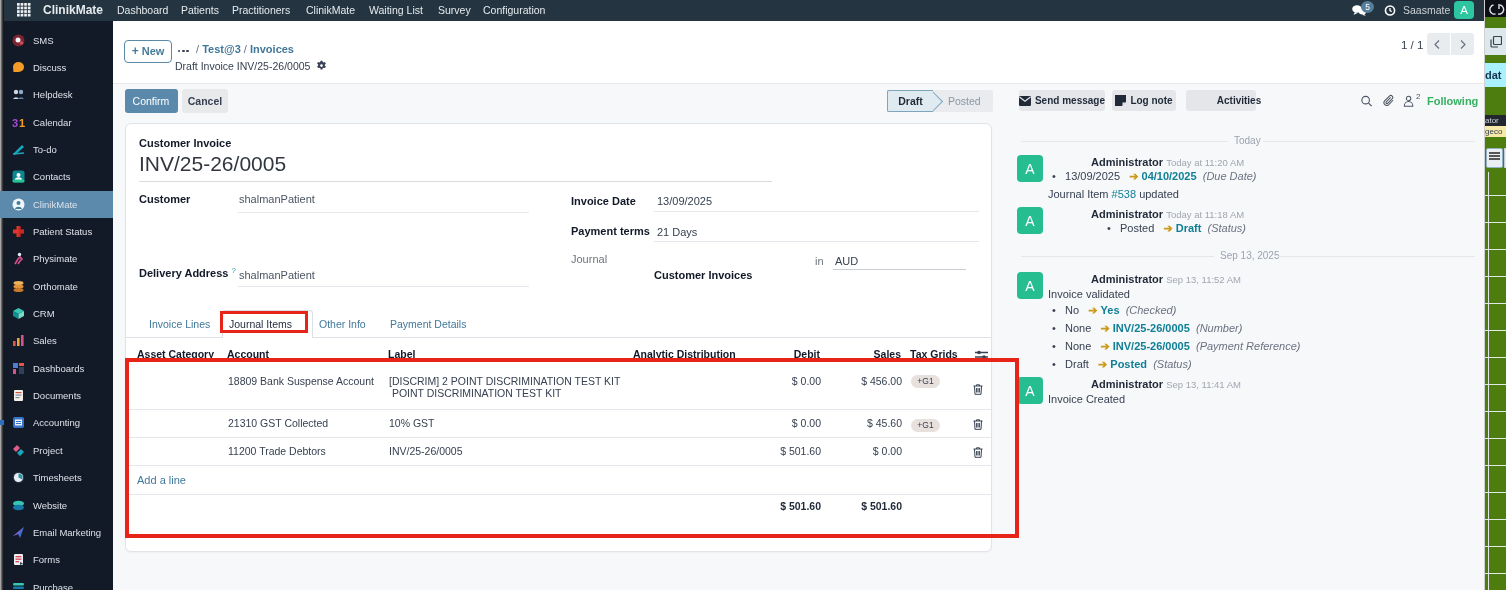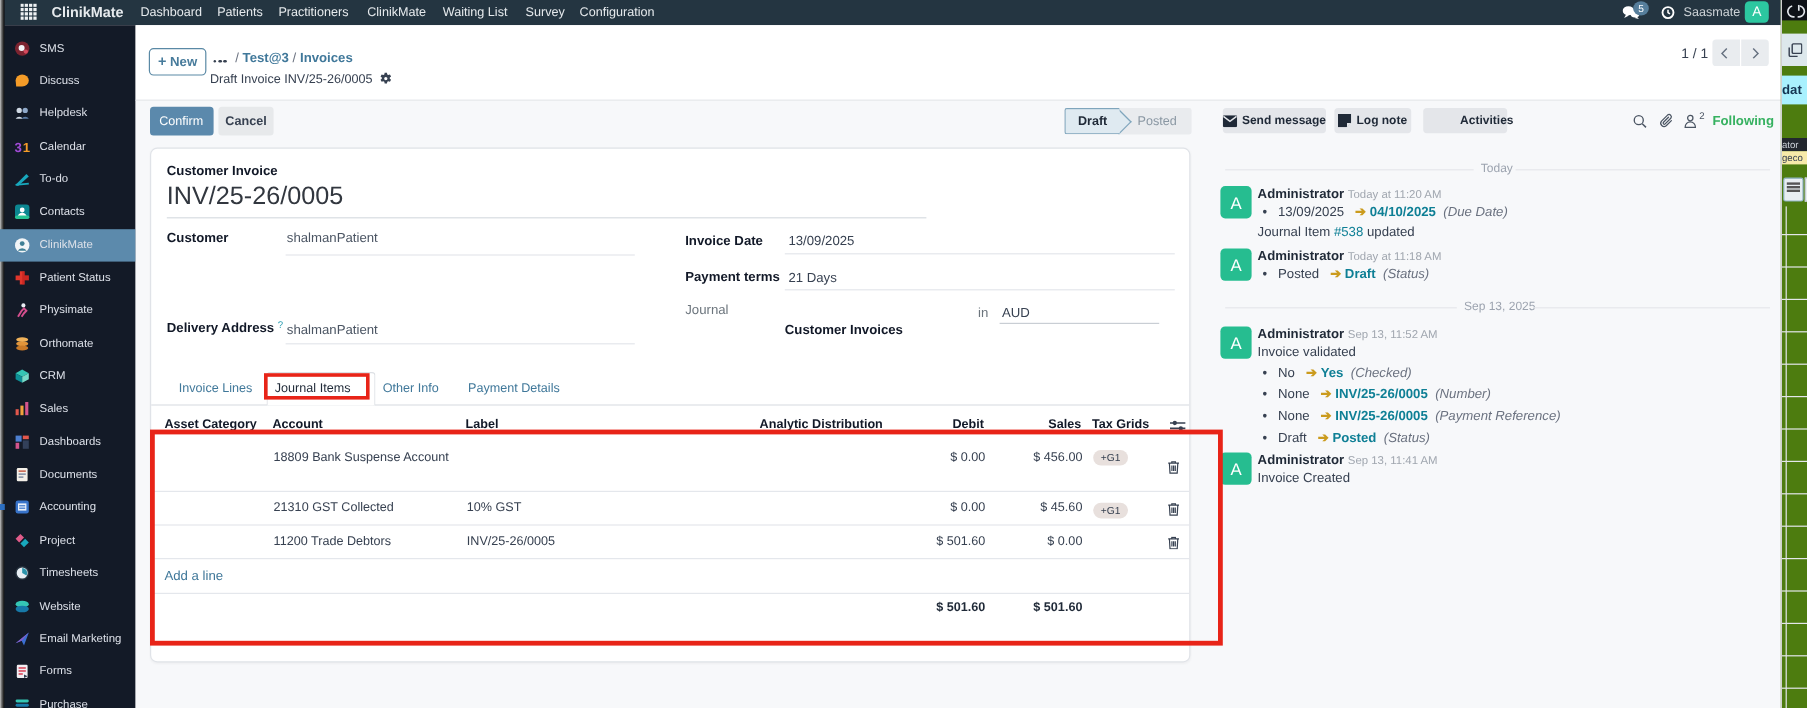--- a/index.html
+++ b/index.html
@@ -21,21 +21,21 @@
 
 .btn{position:absolute;border-radius:3px;font-size:10.5px;display:flex;align-items:center;justify-content:center;white-space:nowrap;}
 
 .cellt{position:absolute;font-size:10.5px;color:#374151;white-space:nowrap;}
 .hdr{position:absolute;font-size:10.5px;font-weight:700;color:#111827;white-space:nowrap;}
 .amt{position:absolute;font-size:10.5px;color:#374151;text-align:right;white-space:nowrap;}
 .hline{position:absolute;height:1px;background:#e4e7ec;}
 
 .chmsg{position:absolute;font-size:11px;color:#374151;white-space:nowrap;}
 .avatar{position:absolute;width:26px;height:27px;background:#26bd90;border-radius:4px;color:#fff;display:flex;align-items:center;justify-content:center;font-size:14px;}
-.adm{font-weight:700;color:#1f2937;font-size:11px;}
+.adm{font-weight:700;color:#1f2937;font-size:11px;margin-left:43px;}
 .ts{color:#a0a6af;font-size:9.5px;}
 .teal{color:#0e7f95;font-weight:700;}
 .arr{color:#cb9b1d;font-weight:700;}
 .muted{color:#6b7280;font-style:italic;}
 .redbox{position:absolute;border:4px solid #e82418;z-index:50;}
 </style></head><body>
 <div id="page">
 
 <div class="abs" id="nav">
 <svg class="abs" style="left:17px;top:3px" width="14" height="14" viewBox="0 0 14 14">
@@ -337,20 +337,21 @@
 <div class="hdr" style="left:624px;top:223.5px;width:70px;text-align:right;">Debit</div>
 <div class="hdr" style="left:705px;top:223.5px;width:70px;text-align:right;">Sales</div>
 <div class="hdr" style="left:784px;top:223.5px;">Tax Grids</div>
 <svg class="abs" style="left:849px;top:225.5px" width="13" height="10" viewBox="0 0 13 10">
         <path d="M0 2.5 H13 M0 7 H13" stroke="#374151" stroke-width="1.3"></path>
         <circle cx="4" cy="2.5" r="1.8" fill="#374151"></circle>
         <circle cx="9" cy="7" r="1.8" fill="#374151"></circle>
       </svg>
 <div class="hline" style="left:0px;top:236px;width:865px;background:#9aa2ad;"></div>
 <div class="cellt" style="left:102px;top:251px;">18809 Bank Suspense Account</div>
+<div class="cellt" style="left:263px;top:251px;">[DISCRIM] 2 POINT DISCRIMINATION TEST KIT<br>&nbsp;POINT DISCRIMINATION TEST KIT</div>
 <div class="amt" style="left:625px;top:251px;width:70px;">$ 0.00</div>
 <div class="amt" style="left:706px;top:251px;width:70px;">$ 456.00</div>
 <div class="abs" style="left:785px;top:251px;width:29px;height:13px;background:#e8e0dd;border-radius:7px;font-size:8.5px;color:#374151;text-align:center;line-height:13px;">+G1</div>
 <div class="hline" style="left:0px;top:285px;width:865px;"></div>
 <div class="cellt" style="left:102px;top:293px;">21310 GST Collected</div>
 <div class="cellt" style="left:263px;top:293px;">10% GST</div>
 <div class="amt" style="left:625px;top:293px;width:70px;">$ 0.00</div>
 <div class="amt" style="left:706px;top:293px;width:70px;">$ 45.60</div>
 <div class="abs" style="left:785px;top:295px;width:29px;height:13px;background:#e8e0dd;border-radius:7px;font-size:8.5px;color:#374151;text-align:center;line-height:13px;">+G1</div>
 <div class="hline" style="left:0px;top:313px;width:865px;"></div>
@@ -376,21 +377,21 @@
 
 <div class="hline" style="left:1021px;top:141px;width:207px;background:#e5e7eb;"></div>
 <div class="abs" style="left:1234px;top:135px;font-size:10px;color:#9ca3af;">Today</div>
 <div class="hline" style="left:1263px;top:141px;width:212px;background:#e5e7eb;"></div>
 <div class="avatar" style="left:1017px;top:155px;">A</div>
 <div class="chmsg" style="left:1048px;top:156px;"><span class="adm">Administrator</span> <span class="ts">Today at 11:20 AM</span></div>
 <div class="chmsg" style="left:1052px;top:170px;">•&nbsp;&nbsp;&nbsp;13/09/2025&nbsp;&nbsp;&nbsp;<span class="arr">➔</span>&nbsp;<span class="teal">04/10/2025</span>&nbsp;&nbsp;<span class="muted">(Due Date)</span></div>
 <div class="chmsg" style="left:1048px;top:188px;">Journal Item <span style="color:#0e7f95">#538</span> updated</div>
 <div class="avatar" style="left:1017px;top:207px;">A</div>
 <div class="chmsg" style="left:1048px;top:208px;"><span class="adm">Administrator</span> <span class="ts">Today at 11:18 AM</span></div>
-<div class="chmsg" style="left:1052px;top:222px;">•&nbsp;&nbsp;&nbsp;Posted&nbsp;&nbsp;&nbsp;<span class="arr">➔</span>&nbsp;<span class="teal">Draft</span>&nbsp;&nbsp;<span class="muted">(Status)</span></div>
+<div class="chmsg" style="left:1107px;top:222px;">•&nbsp;&nbsp;&nbsp;Posted&nbsp;&nbsp;&nbsp;<span class="arr">➔</span>&nbsp;<span class="teal">Draft</span>&nbsp;&nbsp;<span class="muted">(Status)</span></div>
 <div class="hline" style="left:1021px;top:256px;width:193px;background:#e5e7eb;"></div>
 <div class="abs" style="left:1220px;top:250px;font-size:10px;color:#9ca3af;">Sep 13, 2025</div>
 <div class="hline" style="left:1278px;top:256px;width:197px;background:#e5e7eb;"></div>
 <div class="avatar" style="left:1017px;top:272px;">A</div>
 <div class="chmsg" style="left:1048px;top:273px;"><span class="adm">Administrator</span> <span class="ts">Sep 13, 11:52 AM</span></div>
 <div class="chmsg" style="left:1048px;top:288px;">Invoice validated</div>
 <div class="chmsg" style="left:1052px;top:304px;">•&nbsp;&nbsp;&nbsp;No&nbsp;&nbsp;&nbsp;<span class="arr">➔</span>&nbsp;<span class="teal">Yes</span>&nbsp;&nbsp;<span class="muted">(Checked)</span></div>
 <div class="chmsg" style="left:1052px;top:322px;">•&nbsp;&nbsp;&nbsp;None&nbsp;&nbsp;&nbsp;<span class="arr">➔</span>&nbsp;<span class="teal">INV/25-26/0005</span>&nbsp;&nbsp;<span class="muted">(Number)</span></div>
 <div class="chmsg" style="left:1052px;top:340px;">•&nbsp;&nbsp;&nbsp;None&nbsp;&nbsp;&nbsp;<span class="arr">➔</span>&nbsp;<span class="teal">INV/25-26/0005</span>&nbsp;&nbsp;<span class="muted">(Payment Reference)</span></div>
 <div class="chmsg" style="left:1052px;top:358px;">•&nbsp;&nbsp;&nbsp;Draft&nbsp;&nbsp;&nbsp;<span class="arr">➔</span>&nbsp;<span class="teal">Posted</span>&nbsp;&nbsp;<span class="muted">(Status)</span></div>

